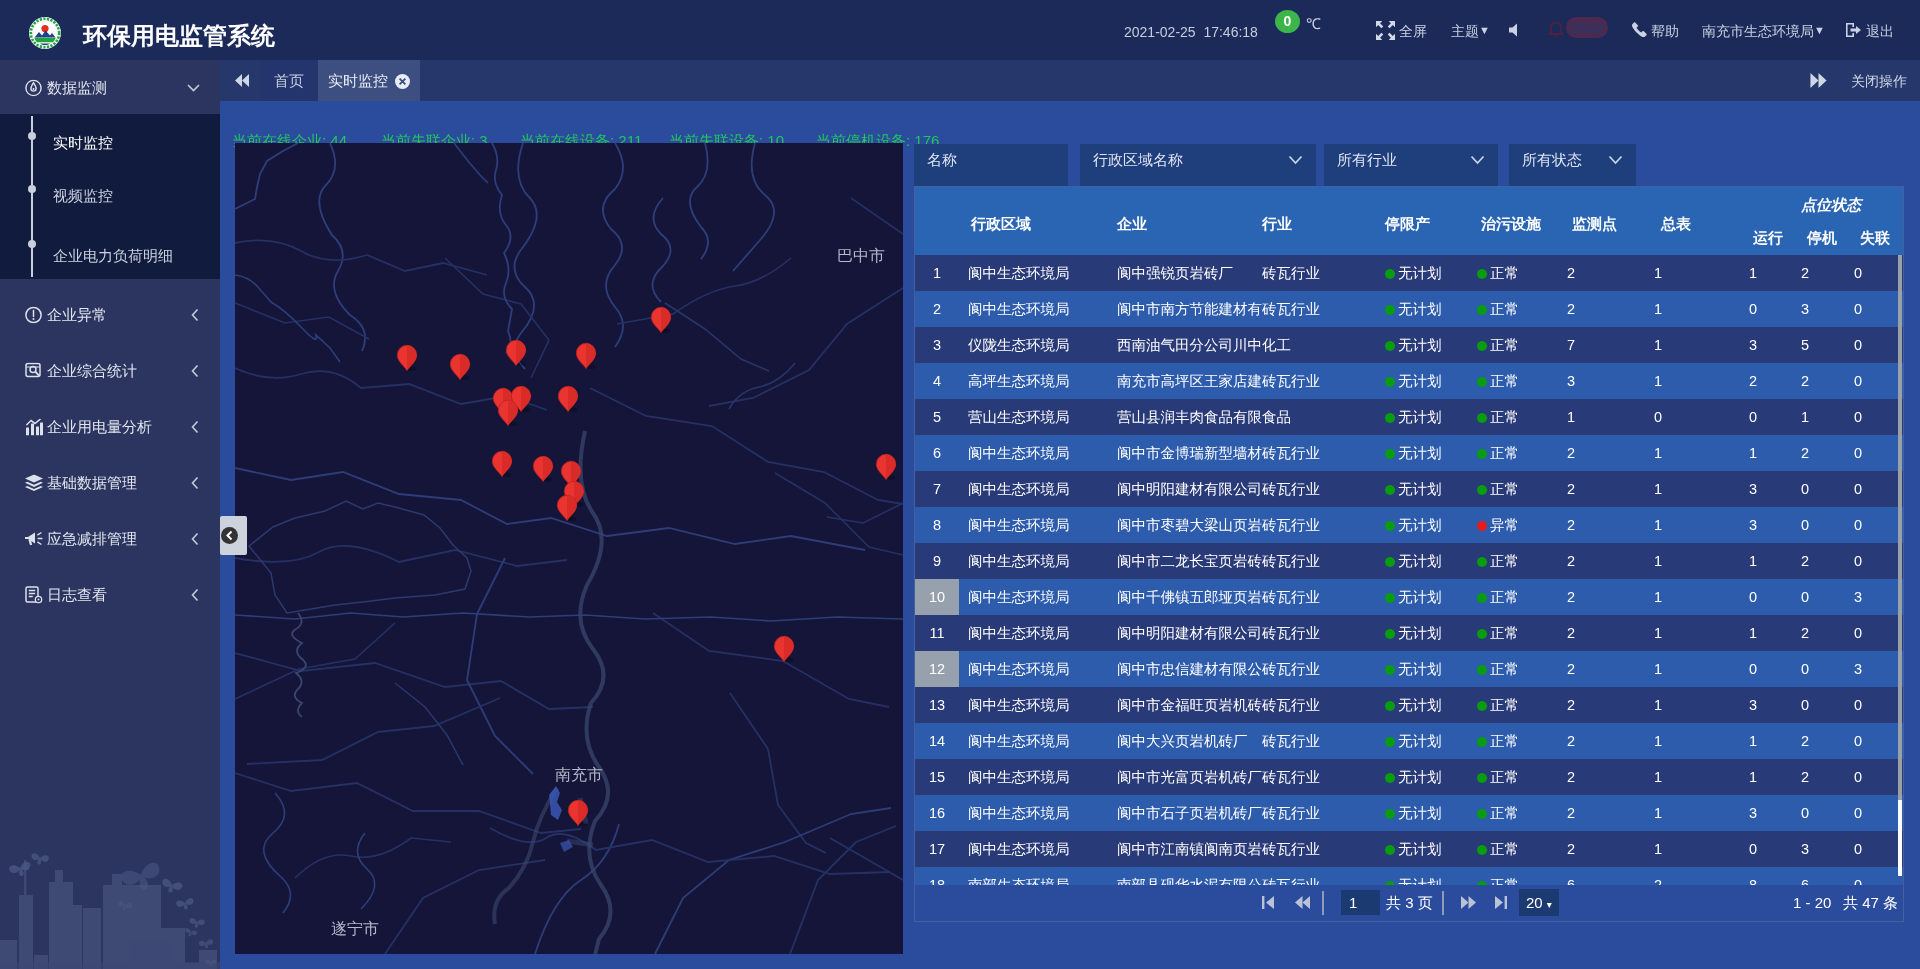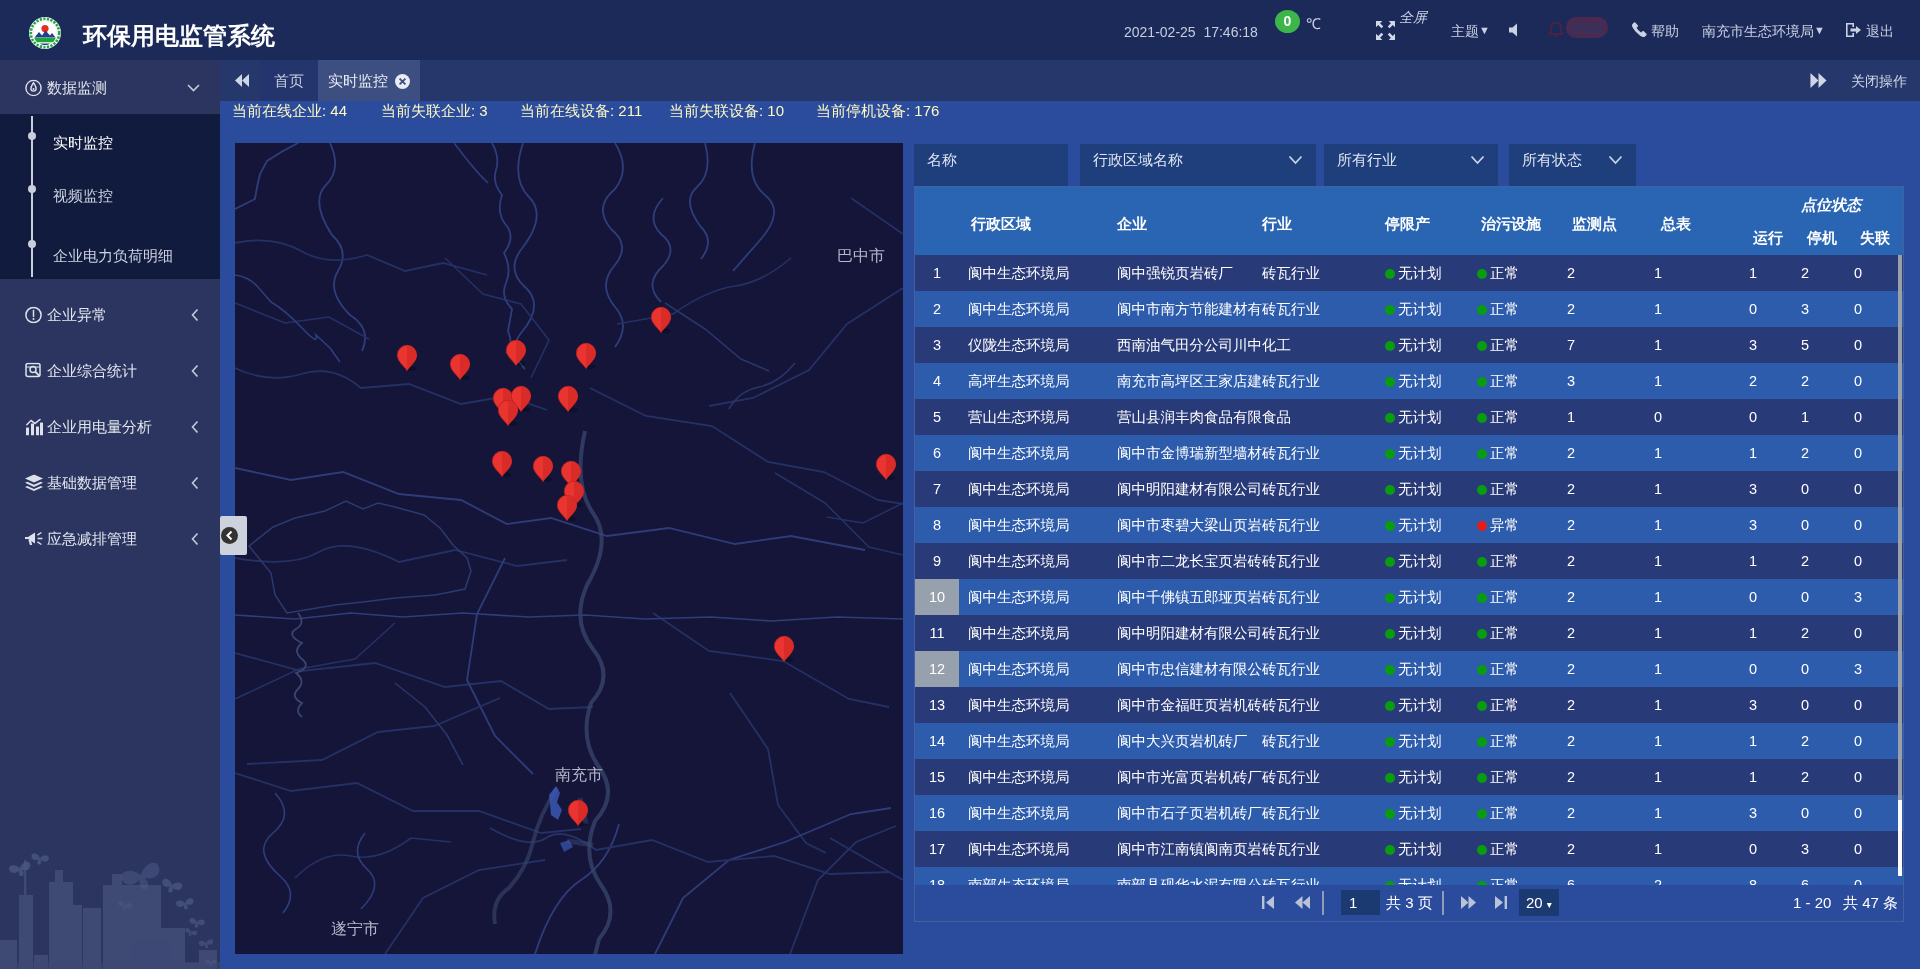--- a/index.html
+++ b/index.html
@@ -15,21 +15,21 @@
 .mi{position:absolute;left:0;width:220px;height:56px;}
 .mi .txt{position:absolute;left:47px;top:50%;transform:translateY(-50%);font-size:15px;color:#e2e6ef;}
 .mi svg{position:absolute;left:25px;top:50%;transform:translateY(-50%);}
 #submenu{position:absolute;left:0;top:54px;width:220px;height:165px;background:#111b3e;}
 .smi{position:absolute;left:53px;font-size:15px;color:#ccd2e0;}
 
 #tabbar{left:220px;top:60px;width:1700px;height:41px;background:#25376b;}
 .tab{position:absolute;top:0;height:41px;line-height:41px;text-align:center;font-size:15px;color:#c6cede;}
 
 #content{left:220px;top:101px;width:1700px;height:868px;background:#2b4b9d;}
-.stat{position:absolute;top:102px;color:#fef9c3;font-size:15px;}
+.stat{position:absolute;top:132px;color:#22c55e;font-size:15px;}
 
 #map{left:235px;top:143px;width:668px;height:811px;background:#141539;}
 
 #clps{left:220px;top:516px;width:27px;height:39px;background:#ccd3dc;border-radius:2px;}
 
 .ffld{position:absolute;top:144px;height:42px;background:#1f3e7c;color:#dfe5f2;font-size:15px;line-height:31px;}
 .ffld .ph{padding-left:13px;}
 #tblwrap{left:914px;top:186px;width:990px;height:736px;border:1px solid #44609e;box-sizing:border-box;}
 #thead{position:absolute;left:0;top:0;width:988px;height:68px;background:#2a65b4;}
 .th{position:absolute;color:#fff;font-size:15px;font-weight:bold;}
@@ -65,21 +65,21 @@
   <div class="abs title">环保用电监管系统</div>
   <div class="abs dt">2021-02-25&nbsp;&nbsp;17:46:18</div>
   <div class="abs" style="left:1275px;top:10px;width:25px;height:23px;border-radius:50%;background:#3cb54a;color:#fff;font-size:14px;font-weight:bold;text-align:center;line-height:23px;">0</div>
   <div class="abs hitem" style="left:1306px;top:13px;font-size:15px;">℃</div>
   <svg class="abs" style="left:1376px;top:21px" width="19" height="19" viewBox="0 0 18 18" fill="#d2d8e6">
     <path d="M0 0 h6 l-2.1 2.1 3 3 -1.8 1.8 -3-3 L0 6 Z"></path>
     <path d="M18 0 v6 l-2.1-2.1 -3 3 -1.8-1.8 3-3 L12 0 Z"></path>
     <path d="M18 18 h-6 l2.1-2.1 -3-3 1.8-1.8 3 3 L18 12 Z"></path>
     <path d="M0 18 v-6 l2.1 2.1 3-3 1.8 1.8 -3 3 L6 18 Z"></path>
   </svg>
-  <div class="abs hitem" style="left:1399px;top:9px;font-style:italic;">全屏</div>
+  <div class="abs hitem" style="left:1399px;top:23px;">全屏</div>
   <div class="abs hitem" style="left:1451px;top:23px;">主题<span style="font-size:11px;vertical-align:2px;">▼</span></div>
   <svg class="abs" style="left:1509px;top:23px" width="14" height="14" viewBox="0 0 14 14" fill="#c9d1e2">
     <path d="M0 4.5 h3.5 L8 .5 v13 L3.5 9.5 H0 Z"></path>
   </svg>
   <svg class="abs" style="left:1548px;top:21px" width="16" height="17" viewBox="0 0 16 17" fill="none" stroke="#5c2038" stroke-width="1.4">
     <path d="M8 1.5 c-3.2 0 -5 2.4 -5 5.2 v4l-1.6 2.3 h13.2 L13 10.7 v-4 c0-2.8-1.8-5.2-5-5.2 z"></path>
     <path d="M6.3 14.5 a1.8 1.8 0 0 0 3.4 0" fill="#5c2038" stroke="none"></path>
   </svg>
   <div class="abs" style="left:1566px;top:17px;width:42px;height:21px;border-radius:11px;background:#4c2a50;color:#2b3766;font-size:15px;font-weight:bold;text-align:center;line-height:21px;">2632</div>
   <svg class="abs" style="left:1632px;top:22px" width="15" height="15" viewBox="0 0 15 15" fill="#c9d1e2">
@@ -201,20 +201,32 @@
   </div>
   <div class="mi" style="top:451px;">
     <svg width="19" height="17" viewBox="0 0 19 17" fill="#dde1ec">
       <path d="M0 6.5 h3 L10 2 v11 L3 8.5 H0 Z"></path>
       <path d="M3.5 9.5 h2.6 l1 5 h-2.2z"></path>
       <path d="M12 4 l4-2.6 .8 1.2 -4 2.6z"></path>
       <path d="M12.6 7.2 h4.8 v1.5 h-4.8z"></path>
       <path d="M12 12 l4 2.6 .8-1.2 -4-2.6z"></path>
     </svg>
     <span class="txt">应急减排管理</span>
+      <svg style="position:absolute;left:191px;top:21px;transform:none" width="8" height="14" viewBox="0 0 8 14">
+        <path d="M6.5 1.5 L1.5 7 L6.5 12.5" stroke="#c3cadb" stroke-width="1.6" fill="none"></path>
+      </svg>
+  </div>
+  <div class="mi" style="top:507px;">
+    <svg width="18" height="18" viewBox="0 0 18 18" fill="none" stroke="#dde1ec" stroke-width="1.5">
+      <rect x="1" y="1" width="12" height="15" rx="1.5"></rect>
+      <path d="M3.8 4.5 h6.4 M3.8 7.5 h6.4 M3.8 10.5 h4" stroke-width="1.3"></path>
+      <circle cx="13.5" cy="13.5" r="3.2" fill="#2b355f" stroke="#dde1ec" stroke-width="1.3"></circle>
+      <circle cx="13.5" cy="13.5" r="1" fill="#dde1ec" stroke="none"></circle>
+    </svg>
+    <span class="txt">日志查看</span>
       <svg style="position:absolute;left:191px;top:21px;transform:none" width="8" height="14" viewBox="0 0 8 14">
         <path d="M6.5 1.5 L1.5 7 L6.5 12.5" stroke="#c3cadb" stroke-width="1.6" fill="none"></path>
       </svg>
   </div>
 </div>
 <div class="abs" id="tabbar">
   <svg class="abs" style="left:15px;top:14px" width="14" height="13" viewBox="0 0 14 13" fill="#cfd6e4">
     <path d="M7 0 v13 L0 6.5 Z"></path>
       <path d="M14 0 v13 L7 6.5 Z"></path>
   </svg>

